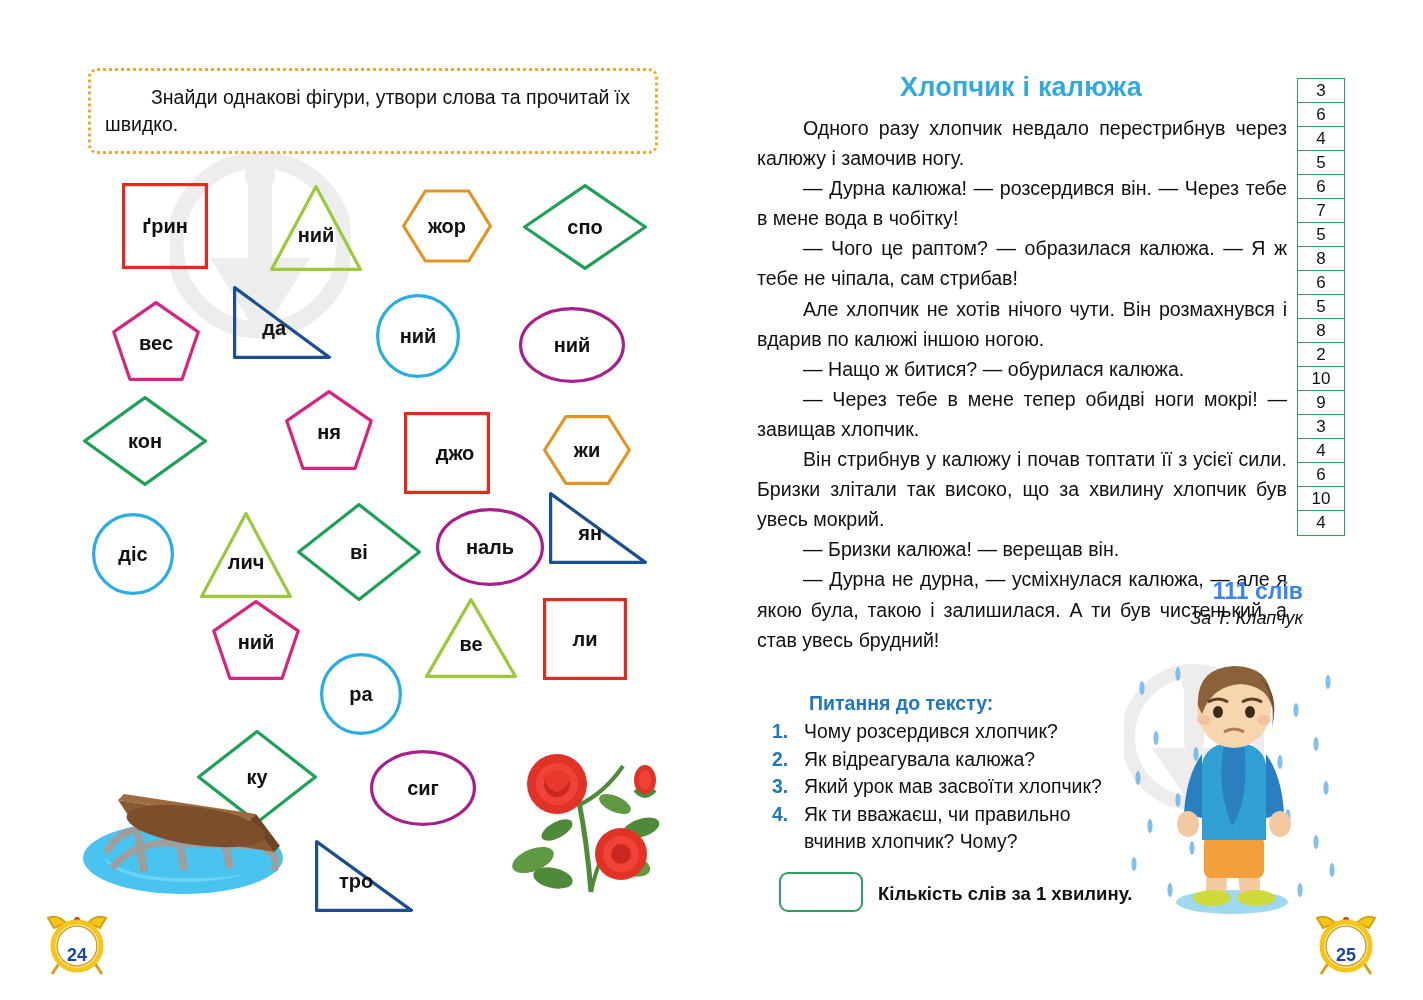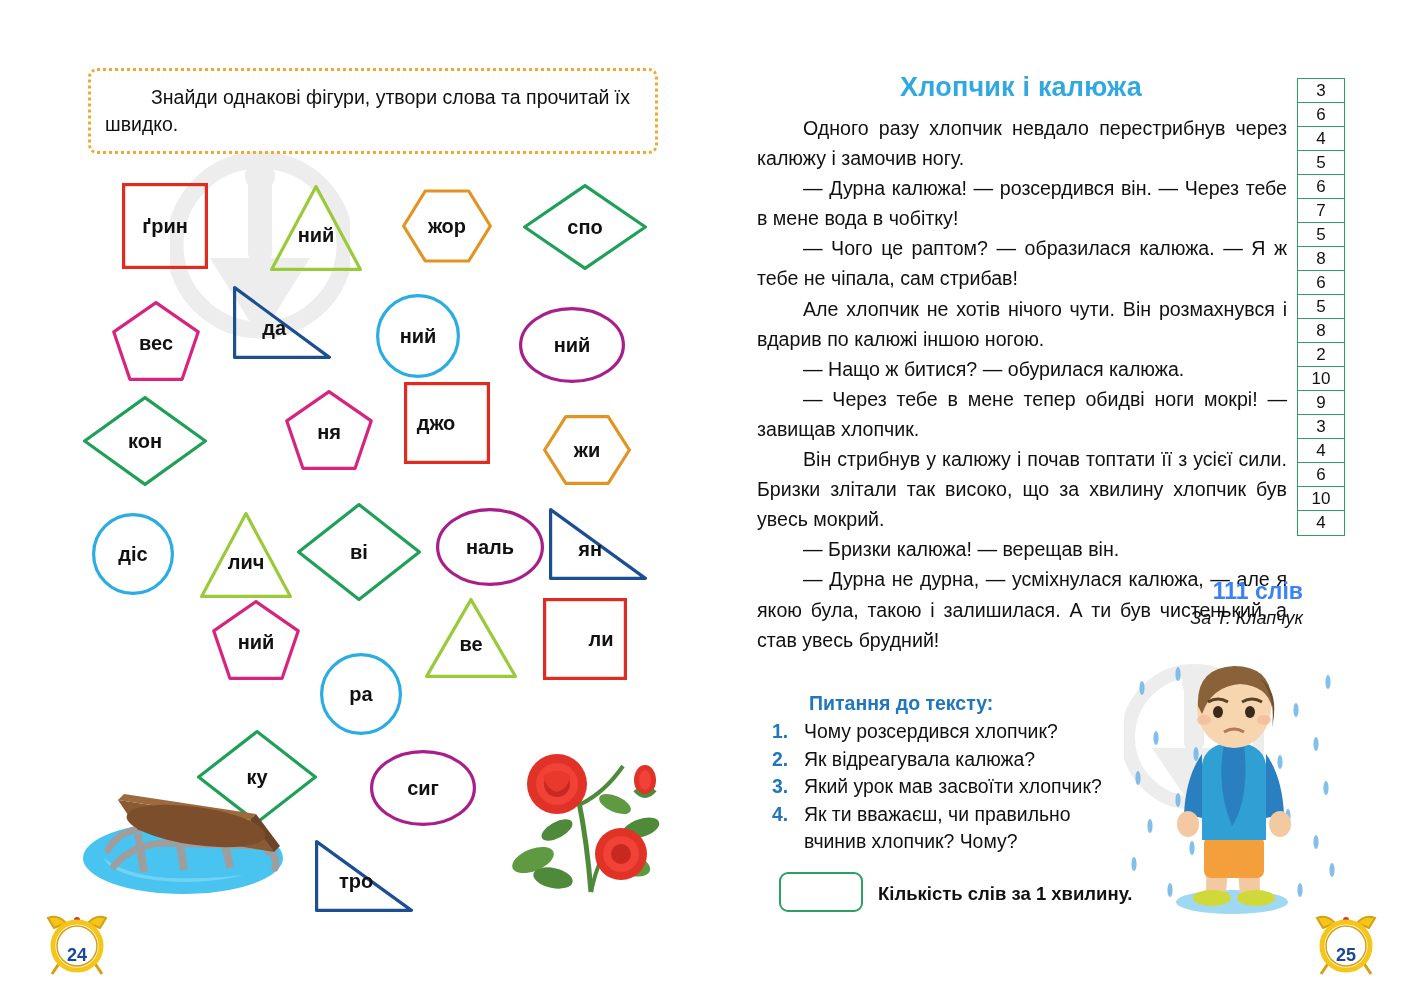--- a/index.html
+++ b/index.html
@@ -136,21 +136,21 @@
           <polygon points="62,1.6 122.4,45 62,88.4 1.6,45" fill="none" stroke="#1fa058" stroke-width="3.2" stroke-linejoin="round"></polygon>
         </svg>
         <span class="lbl">кон</span>
       </div>
       <div class="shp" style="left: 283px; top: 390px; width: 92px; height: 88px;">
         <svg width="92" height="88" viewBox="0 0 92 88">
           <polygon points="46.0,1.6 88.2,30.9 72.1,78.3 19.9,78.3 3.8,30.9" fill="none" stroke="#d6247f" stroke-width="3.2" stroke-linejoin="round"></polygon>
         </svg>
         <span class="lbl" style="margin-top: -3.52px;">ня</span>
       </div>
-      <div class="shp" style="left: 404px; top: 382px; width: 64px; height: 82px;">
+      <div class="shp" style="left: 404px; top: 412px; width: 64px; height: 82px; padding-left: 19px;">
         <svg width="86" height="82" viewBox="0 0 86 82">
           <rect x="1.6" y="1.6" width="82.8" height="78.8" fill="none" stroke="#e02b20" stroke-width="3.2"></rect>
         </svg>
         <span class="lbl">джо</span>
       </div>
       <div class="shp" style="left: 543px; top: 410px; width: 88px; height: 80px;">
         <svg width="88" height="80" viewBox="0 0 88 80">
           <polygon points="86.4,40.0 65.2,73.3 22.8,73.3 1.6,40.0 22.8,6.7 65.2,6.7" fill="none" stroke="#e39322" stroke-width="3.2" stroke-linejoin="round"></polygon>
         </svg>
         <span class="lbl">жи</span>
@@ -172,39 +172,39 @@
           <polygon points="62,1.6 122.4,49 62,96.4 1.6,49" fill="none" stroke="#1fa058" stroke-width="3.2" stroke-linejoin="round"></polygon>
         </svg>
         <span class="lbl">ві</span>
       </div>
       <div class="shp" style="left: 436px; top: 508px; width: 108px; height: 78px;">
         <svg width="108" height="78" viewBox="0 0 108 78">
           <ellipse cx="54" cy="39" rx="52.4" ry="37.4" fill="none" stroke="#a81f8c" stroke-width="3.2"></ellipse>
         </svg>
         <span class="lbl">наль</span>
       </div>
-      <div class="shp" style="left: 549px; top: 508px; width: 98px; height: 72px;">
+      <div class="shp" style="left: 549px; top: 492px; width: 98px; height: 72px;">
         <svg width="98" height="72" viewBox="0 0 98 72">
           <polygon points="1.6,1.6 96.4,70.4 1.6,70.4" fill="none" stroke="#1c4f91" stroke-width="3.2" stroke-linejoin="round"></polygon>
         </svg>
         <span class="lbl" style="margin-top: 11.52px; margin-right: 15.68px;">ян</span>
       </div>
       <div class="shp" style="left: 210px; top: 600px; width: 92px; height: 88px;">
         <svg width="92" height="88" viewBox="0 0 92 88">
           <polygon points="46.0,1.6 88.2,30.9 72.1,78.3 19.9,78.3 3.8,30.9" fill="none" stroke="#d6247f" stroke-width="3.2" stroke-linejoin="round"></polygon>
         </svg>
         <span class="lbl" style="margin-top: -3.52px;">ний</span>
       </div>
       <div class="shp" style="left: 425px; top: 598px; width: 92px; height: 80px;">
         <svg width="92" height="80" viewBox="0 0 92 80">
           <polygon points="46,1.6 90.4,78.4 1.6,78.4" fill="none" stroke="#9ac93a" stroke-width="3.2" stroke-linejoin="round"></polygon>
         </svg>
         <span class="lbl" style="margin-top: 13.6px;">ве</span>
       </div>
-      <div class="shp" style="left: 543px; top: 598px; width: 84px; height: 82px; padding-left: 16px;">
+      <div class="shp" style="left: 543px; top: 598px; width: 84px; height: 82px;">
         <svg width="84" height="82" viewBox="0 0 84 82">
           <rect x="1.6" y="1.6" width="80.8" height="78.8" fill="none" stroke="#e02b20" stroke-width="3.2"></rect>
         </svg>
         <span class="lbl">ли</span>
       </div>
       <div class="shp" style="left: 320px; top: 653px; width: 82px; height: 82px;">
         <svg width="82" height="82" viewBox="0 0 82 82">
           <circle cx="41" cy="41" r="39.4" fill="none" stroke="#2bace2" stroke-width="3.2"></circle>
         </svg>
         <span class="lbl">ра</span>

